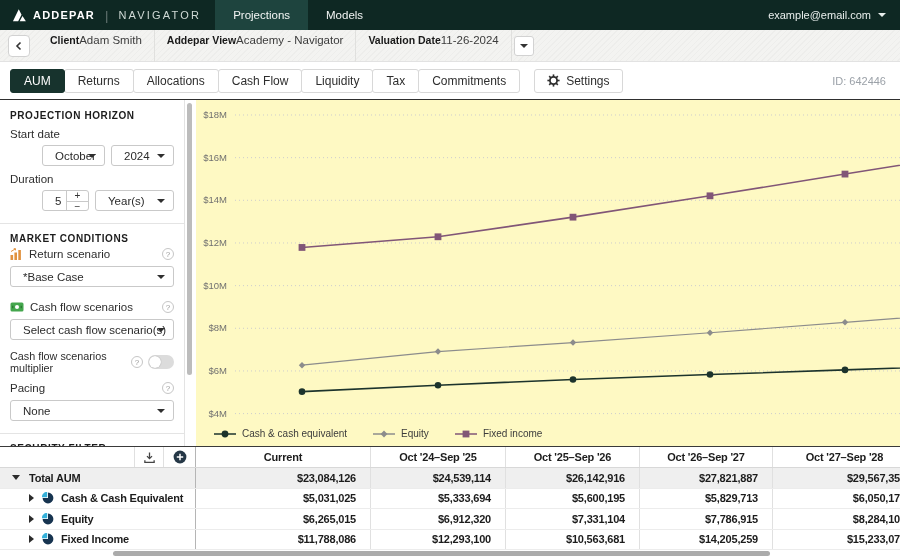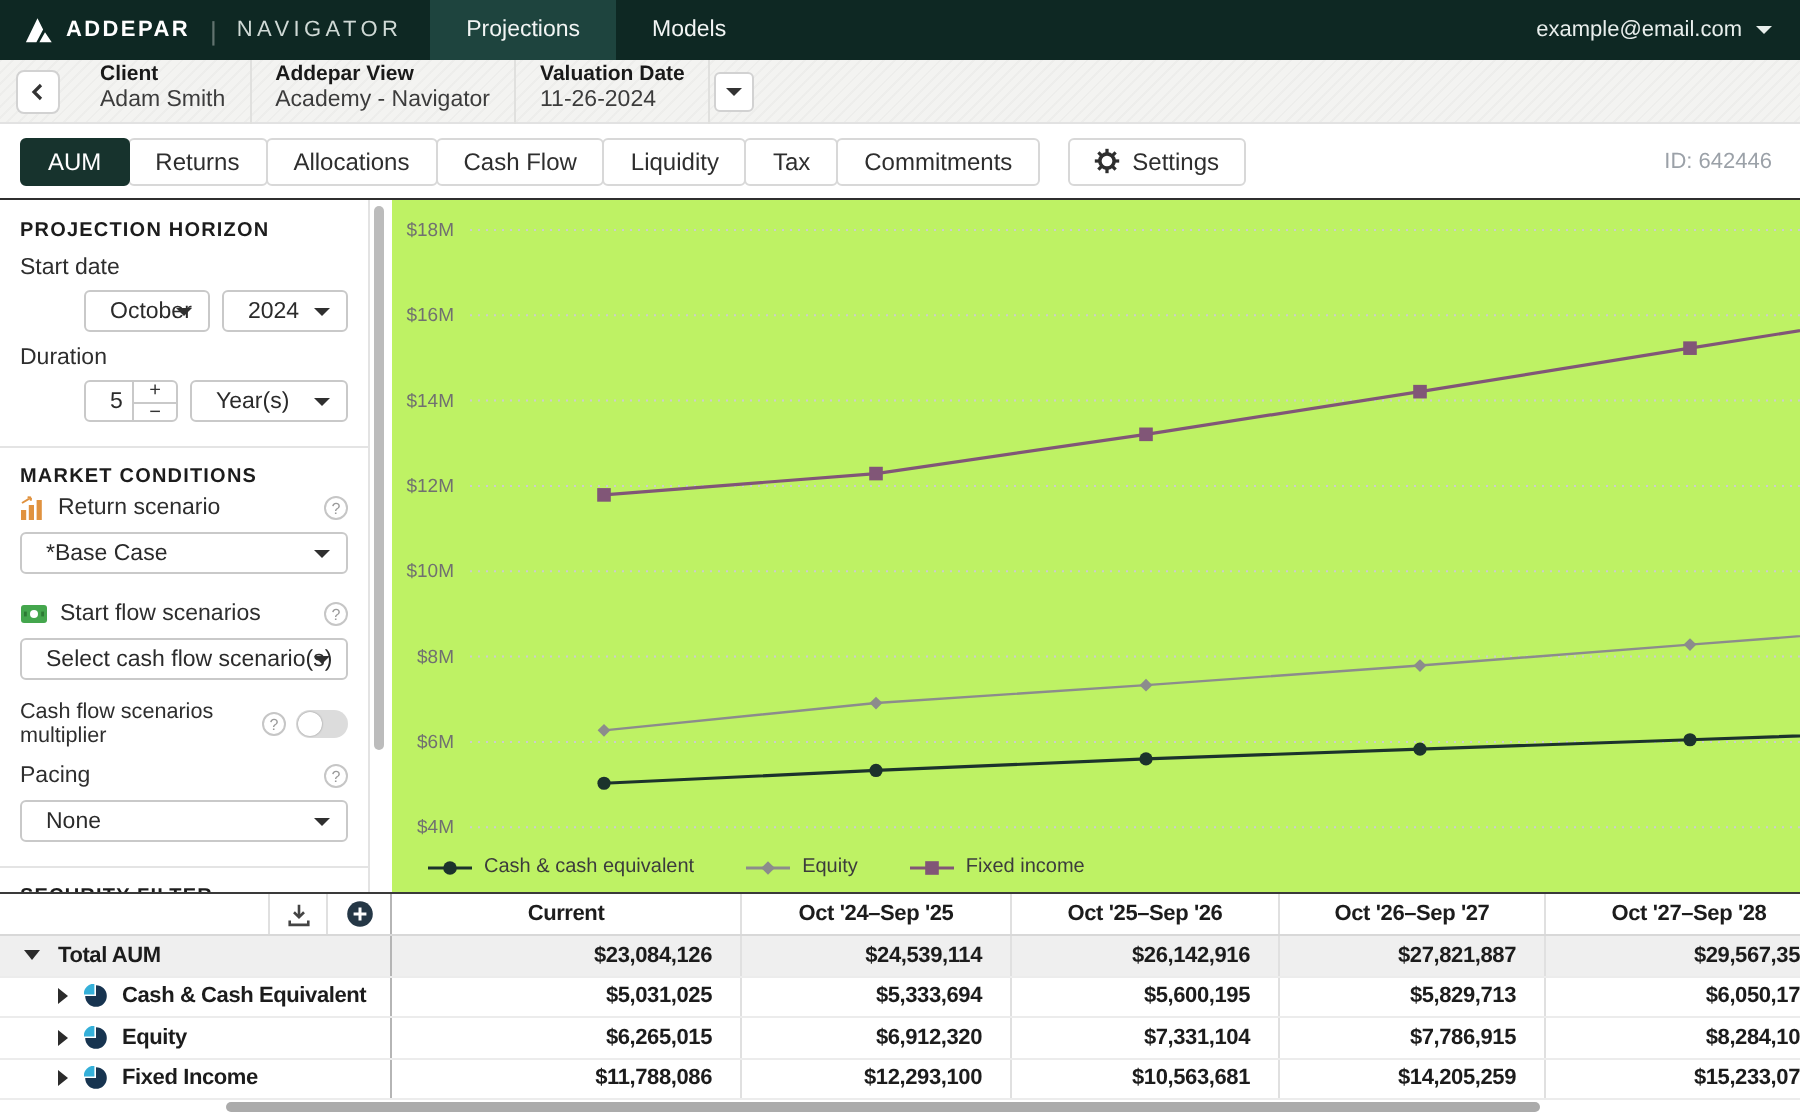--- a/index.html
+++ b/index.html
@@ -19,21 +19,21 @@
   .nav-right { margin-left:auto; display:flex; align-items:center; gap:7px; padding-right:14px; font-size:11px; color:#e8eeec; }
   .caret-down { width:0; height:0; border-left:4px solid transparent; border-right:4px solid transparent; border-top:4px solid #e8eeec; }
 
   
   .contextbar { position:absolute; left:0; top:30px; width:900px; height:32px;
       background:#f3f3f1;
       background-image:repeating-linear-gradient(135deg, rgba(0,0,0,0.025) 0 1px, transparent 1px 4px);
       border-bottom:1px solid #e2e2e2; display:flex; align-items:center; }
   .back-btn { width:22px; height:22px; background:#fff; border:1px solid #d2d2d2; border-radius:4px;
       margin:0 8px 0 8px; display:flex; align-items:center; justify-content:center; }
-  .ctx-group { padding:4px 12px; display:flex; flex-direction:column; justify-content:flex-end; height:100%; }
+  .ctx-group { padding:4px 12px; display:flex; flex-direction:row; justify-content:center; height:100%; }
   .ctx-label { font-size:10.5px; font-weight:bold; color:#191919; line-height:13px; }
   .ctx-value { font-size:11.5px; color:#3c3c3c; line-height:13px; }
   .ctx-sep { width:1px; height:32px; background:#e0e0de; }
   .ctx-caret-btn { width:20px; height:20px; border:1px solid #d2d2d2; border-radius:3px; background:#fff;
       display:flex; align-items:center; justify-content:center; margin-left:2px; }
   .ctx-caret-btn .caret-dark { width:0;height:0;border-left:4px solid transparent;border-right:4px solid transparent;border-top:4px solid #333; }
 
   
   .tabbar { position:absolute; left:0; top:62px; width:900px; height:38px; background:#fff;
       border-bottom:1px solid #2f2f2f; display:flex; align-items:center; padding:0 10px; }
@@ -66,21 +66,21 @@
   .icon-row .spacer { margin-left:auto; }
   .help { width:12px; height:12px; border:1px solid #c6c6c6; border-radius:50%; color:#9a9a9a;
       font-size:8px; display:flex; align-items:center; justify-content:center; flex:0 0 auto; }
   .toggle { width:26px; height:14px; border-radius:7px; background:#dcdcdc; position:relative; flex:0 0 auto; }
   .toggle .knob { position:absolute; left:1px; top:1px; width:12px; height:12px; background:#fff; border-radius:50%; box-shadow:0 0 1px rgba(0,0,0,.4); }
   .multiplier-row { display:flex; align-items:center; gap:5px; margin:10px 0 4px; font-size:10.8px; color:#2e2e2e; }
   .multiplier-row .toggle { margin-left:auto; }
   .vscroll-thumb { position:absolute; left:187px; top:103px; width:5px; height:272px; background:#bcbcbc; border-radius:3px; }
 
   
-  .chart-area { position:absolute; left:196px; top:100px; width:704px; height:346px; background:#bef264; }
+  .chart-area { position:absolute; left:196px; top:100px; width:704px; height:346px; background:#fef9c3; }
   .legend { position:absolute; left:18px; bottom:7px; display:flex; gap:26px; align-items:center; }
   .legend-item { display:flex; align-items:center; gap:6px; font-size:10px; color:#3c3c3c; }
 
   
   .table-wrap { position:absolute; left:0; top:446px; width:900px; height:105px; overflow:hidden; border-top:1px solid #3a3a3a; background:#fff; }
   .tbl { width:916px; }
   .tr { display:flex; height:20.5px; background:#fff; }
   .tr.head { height:21px; }
   .tr.total { background:#efefef; }
   .tr { border-bottom:1px solid #ececec; }
@@ -229,21 +229,21 @@
       <span>*Base Case</span>
       <span class="sel-caret"></span>
     </div>
     <div class="icon-row" style="margin-top:14px;">
       <svg width="14" height="10" viewBox="0 0 14 10">
         <rect x="0.5" y="0.5" width="13" height="9" rx="1.5" fill="#44a64d"></rect>
         <circle cx="7" cy="5" r="2" fill="#ffffff"></circle>
         <rect x="2" y="3.8" width="1.4" height="2.4" fill="#2c7a33"></rect>
         <rect x="10.6" y="3.8" width="1.4" height="2.4" fill="#2c7a33"></rect>
       </svg>
-      <span>Start flow scenarios</span>
+      <span>Cash flow scenarios</span>
       <span class="spacer"></span>
       <span class="help">?</span>
     </div>
     <div class="select">
       <span>Select cash flow scenario(s)</span>
       <span class="sel-caret"></span>
     </div>
     <div class="multiplier-row">
       <span>Cash flow scenarios multiplier</span>
       <span class="help">?</span>

